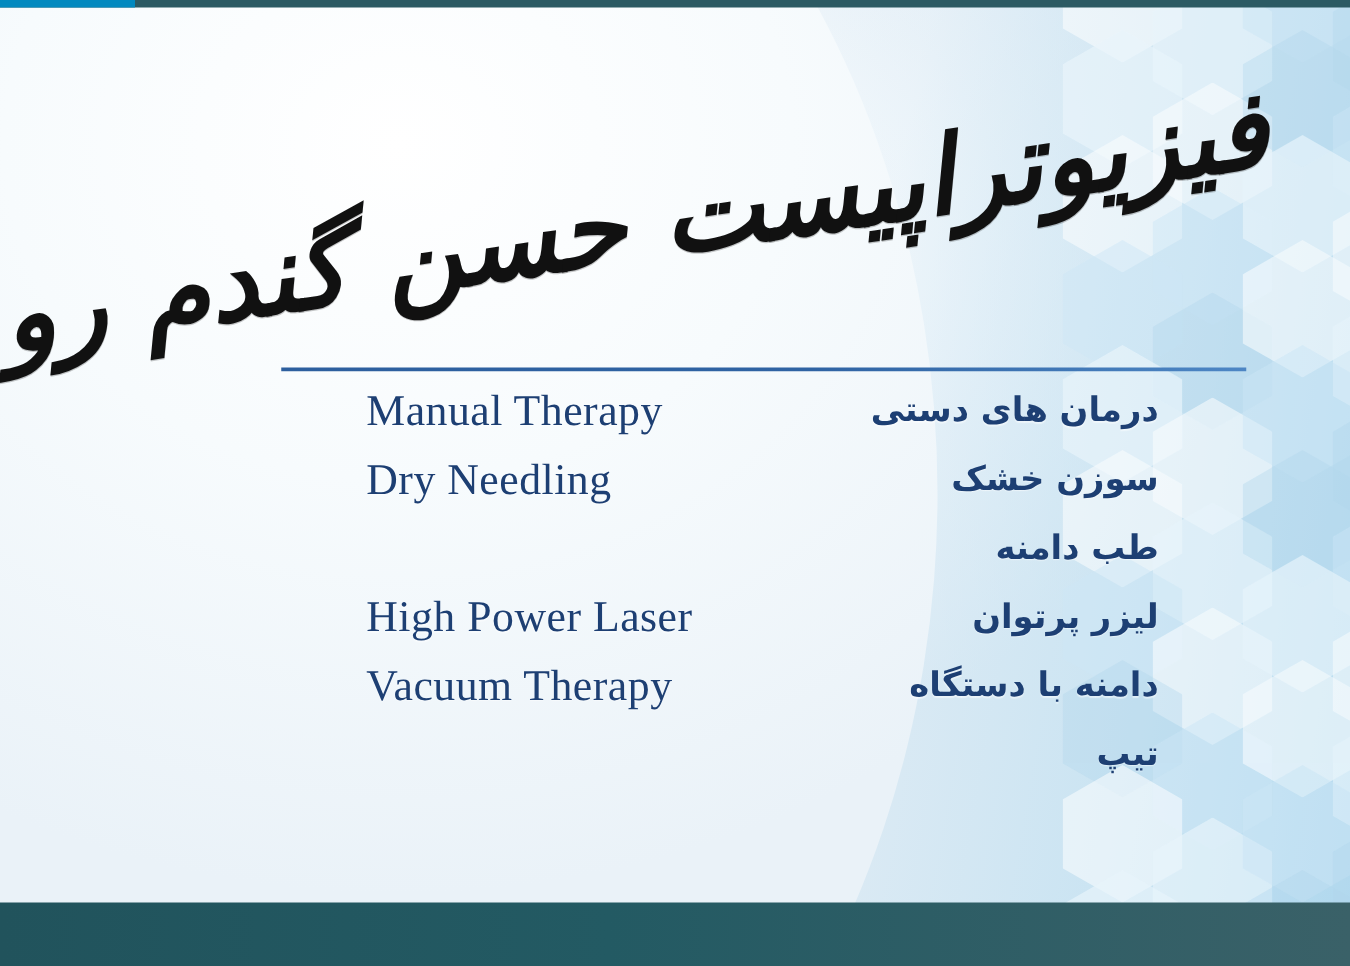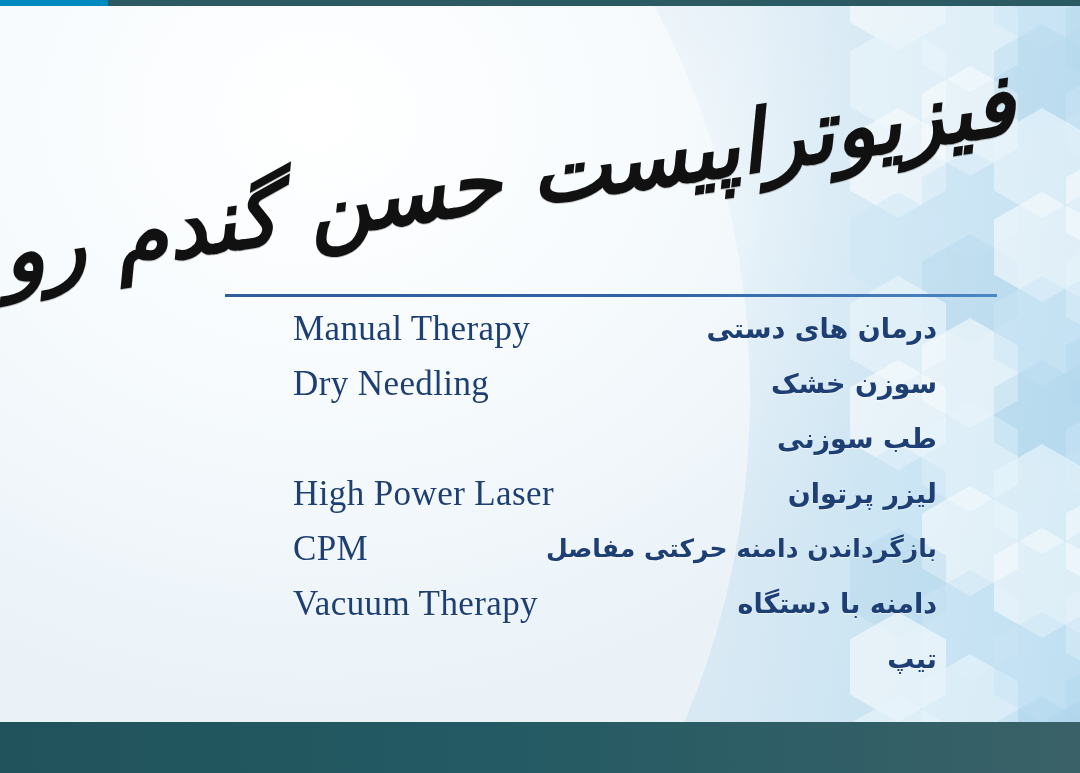--- a/index.html
+++ b/index.html
@@ -135,21 +135,21 @@
     top: 294px;
     width: 772px;
     height: 3px;
     background: linear-gradient(90deg, #2d5f9e 0%, #2f63a3 55%, #4d86c4 100%);
     z-index: 5;
   }
 
   
   .lists {
     position: absolute;
-    left: 0; right: 8px;
+    left: 0; right: 18px;
     top: 305px;
     height: 400px;
     z-index: 5;
   }
   .row {
     position: relative;
     height: 55px;
   }
   .en {
     position: absolute;
@@ -251,32 +251,28 @@
       <div class="en">Manual Therapy</div>
       <div class="fa">درمان های دستی</div>
     </div>
 
     <div class="row">
       <div class="en">Dry Needling</div>
       <div class="fa">سوزن خشک</div>
     </div>
 
     <div class="row">
-      <div class="fa">طب سوزنی</div>
+      <div class="fa">طب دامنه</div>
     </div>
 
     <div class="row">
       <div class="en">High Power Laser</div>
       <div class="fa">لیزر پرتوان</div>
     </div>
 
-    <div class="row">
-      <div class="en">CPM</div>
-      <div class="fa long">بازگرداندن دامنه حرکتی مفاصل</div>
-    </div>
 
     <div class="row">
       <div class="en">Vacuum Therapy</div>
       <div class="fa">دامنه با دستگاه</div>
     </div>
 
     <div class="row">
       <div class="fa">تیپ</div>
     </div>
 

